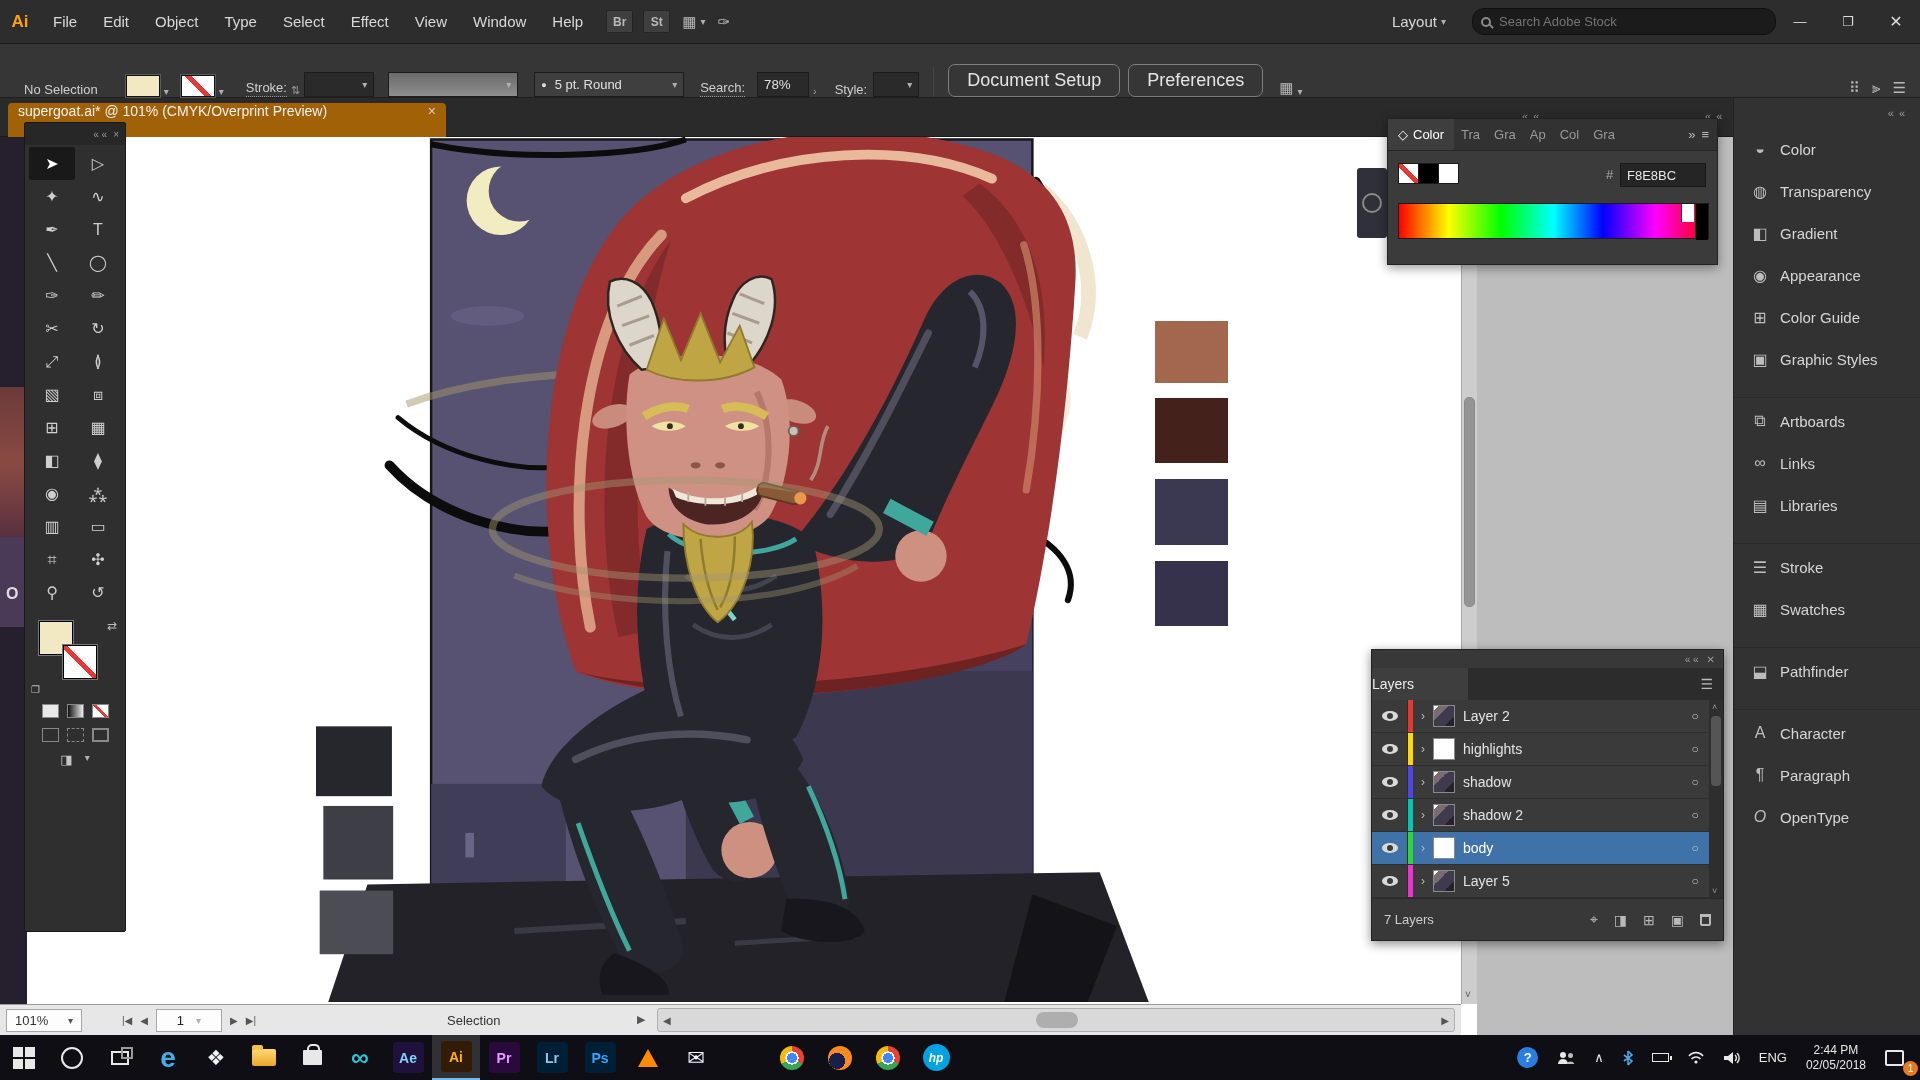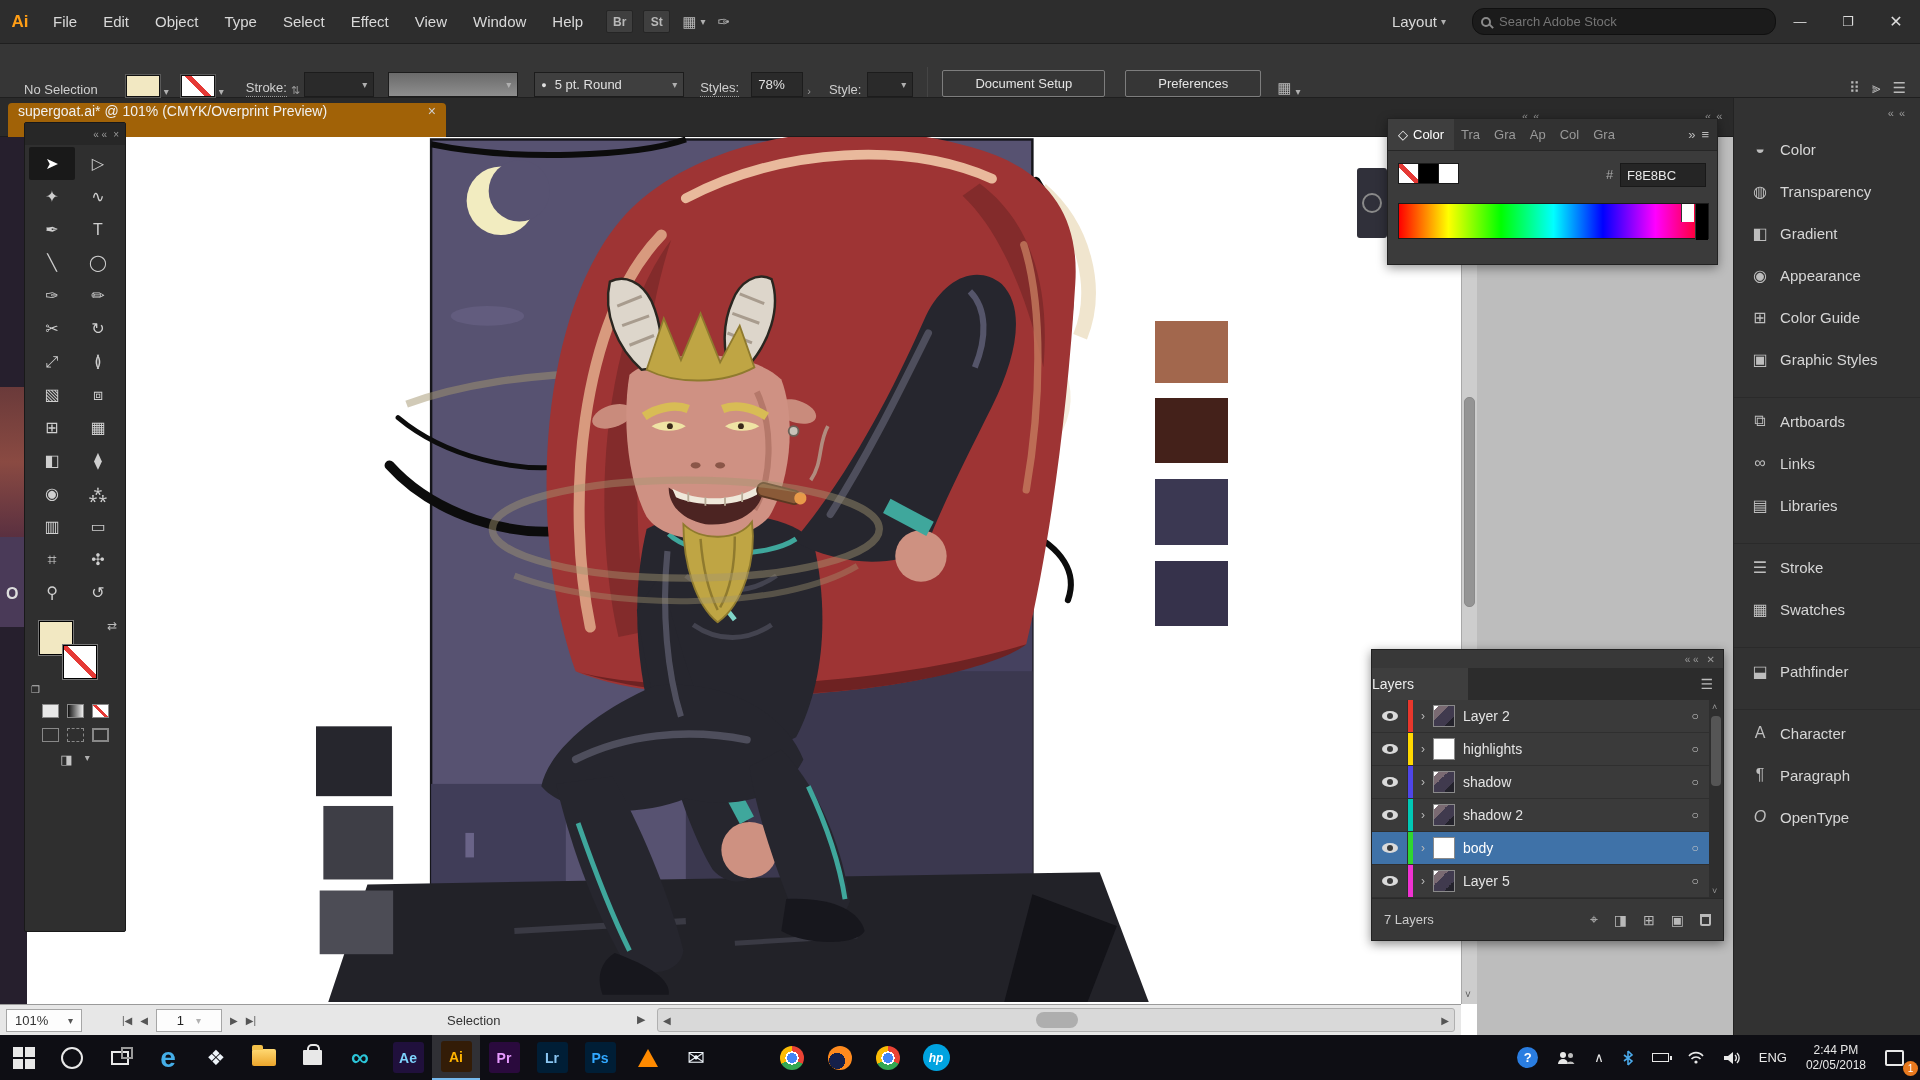--- a/index.html
+++ b/index.html
@@ -22,21 +22,21 @@
 #win-close{font-size:16px}
 
 
 #controlbar{position:absolute;left:0;top:43px;width:1920px;height:55px;background:#363636;border-top:1px solid #1f1f1f;border-bottom:1px solid #1f1f1f;display:flex;align-items:flex-end;color:#cfcfcf;font-size:13px;z-index:59;padding-left:24px}
 .cb-label{color:#cfcfcf}
 .cb-ul{border-bottom:1px dotted #9a9a9a;padding-bottom:1px}
 .swatch-sm{width:34px;height:22px;border:1px solid #111;outline:1px solid #5a5a5a;display:inline-block}
 .fill-sw{background:#f2e8c2}
 .stroke-sw{background:linear-gradient(45deg,#fff 43%,#e53935 43% 57%,#fff 57%)}
 .cb-field{height:25px;background:#2a2a2a;border:1px solid #1c1c1c;display:inline-flex;align-items:center;padding:0 6px;color:#e0e0e0}
-.cb-btn{border:1px solid #7d7d7d;border-radius:2px;padding:5px 32px;color:#e4e4e4;font-size:13px;background:transparent;font-family:"Liberation Sans",sans-serif}
+.cb-btn{border:1px solid #7d7d7d;border-radius:7px;padding:5px 18px;color:#e4e4e4;font-size:18px;background:transparent;font-family:"Liberation Sans",sans-serif}
 .stepper{font-size:11px;color:#9a9a9a;margin:0 4px}
 .cb-sep{width:1px;height:30px;background:#252525;border-right:1px solid #454545;margin:0 14px}
 
 
 #tabbar{position:absolute;left:0;top:98px;width:1920px;height:39px;background:#2a2a2a;border-bottom:1px solid #1c1c1c;z-index:20}
 #doc-tab{position:absolute;left:8px;top:5px;width:438px;height:34px;background:#a16207;border-radius:4px 4px 0 0;display:flex;align-items:flex-start;padding:0 10px;color:#f0f0f0;font-size:14px}
 #doc-tab .close{margin-left:auto;color:#cfcfcf;font-size:14px}
 .collapse-arrows{position:absolute;color:#9a9a9a;font-size:11px;letter-spacing:1px}
 
 
@@ -209,30 +209,30 @@
     <span class="caret" style="margin-left:auto">▾</span>
   </span>
   <span class="cb-field" style="width:130px;margin-left:14px;background:linear-gradient(#6a6a6a,#8e8e8e)">
     <span class="caret" style="margin-left:auto">▾</span>
   </span>
   <span class="cb-field" style="width:150px;margin-left:16px;background:#3f3f3f;gap:8px">
     <span style="font-size:9px">●</span>
     <span>5 pt. Round</span>
     <span class="caret" style="margin-left:auto">▾</span>
   </span>
-  <span class="cb-label cb-ul" style="margin-left:16px">Styles:</span>
+  <span class="cb-label cb-ul" style="margin-left:16px">Search:</span>
   <input class="cb-field" style="width: 52px; margin-left: 12px;" value="78%">
   <span class="stepper">›</span>
   <span class="cb-label" style="margin-left:14px">Style:</span>
   <span class="cb-field" style="width:46px;margin-left:6px">
     <span class="caret" style="margin-left:auto">▾</span>
   </span>
   <span class="cb-sep"></span>
   <button class="cb-btn">Document Setup</button>
-  <button class="cb-btn" style="margin-left:20px">Preferences</button>
+  <button class="cb-btn" style="margin-left:8px">Preferences</button>
   <span class="mb-ic" style="margin-left:16px">▦</span>
   <span class="caret">▾</span>
   <span class="mb-ic" style="margin-left:auto">⠿</span>
   <span class="mb-ic">⫸</span>
   <span class="mb-ic" style="margin-right:14px">☰</span>
 </div>
 
 <div id="tabbar">
   <div id="doc-tab">
     <span>supergoat.ai* @ 101% (CMYK/Overprint Preview)</span>

